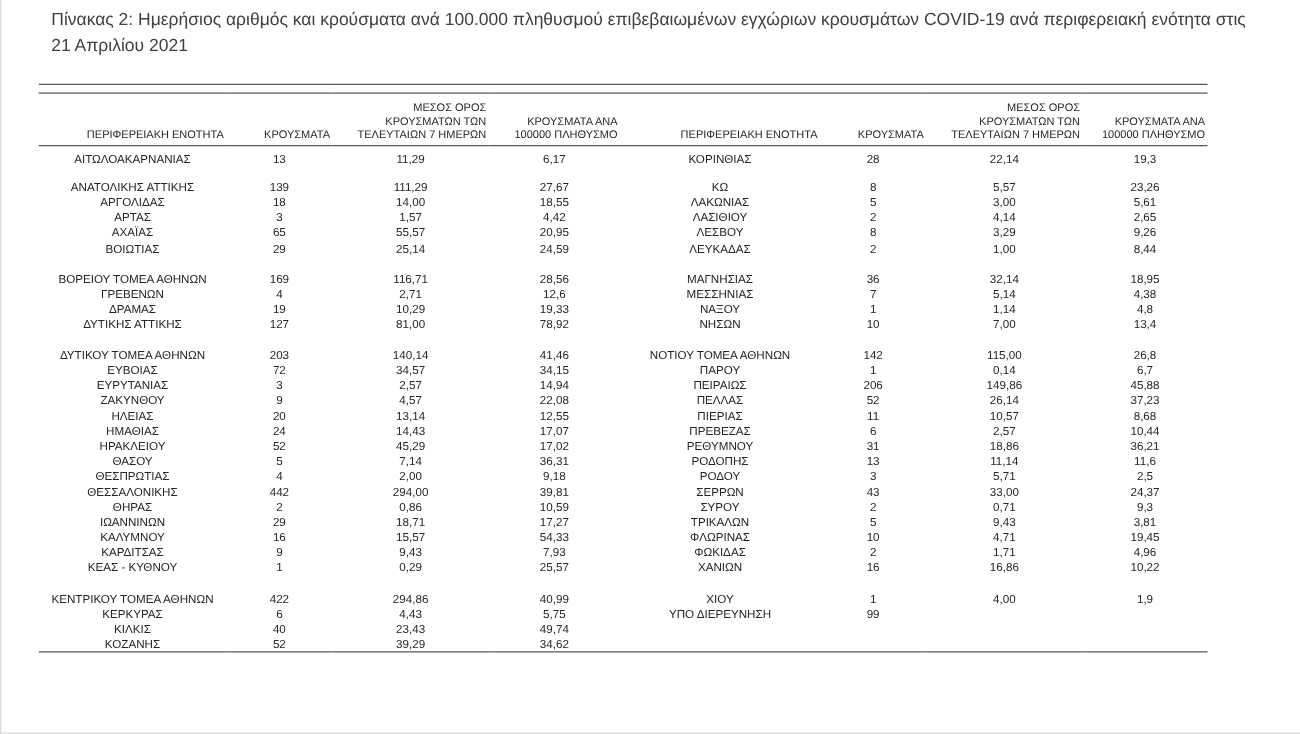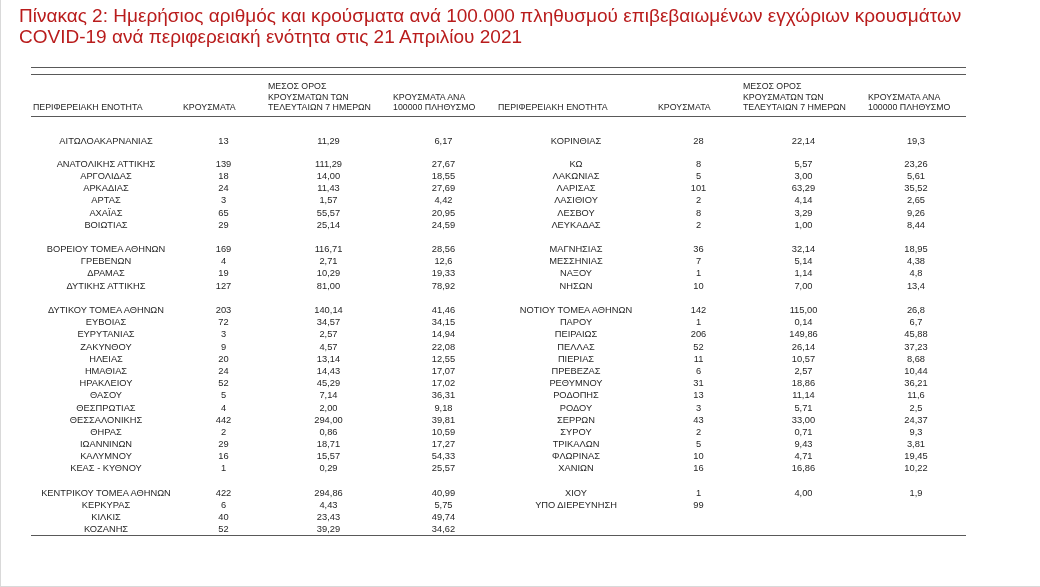--- a/index.html
+++ b/index.html
@@ -6,46 +6,46 @@
   html, body { margin: 0; padding: 0; }
   body {
     width: 1040px; height: 587px;
     background: #ffffff;
     font-family: "Liberation Sans", "DejaVu Sans", sans-serif;
     position: relative; overflow: hidden;
     border-left: 1px solid #d9d9d9;
     border-bottom: 1px solid #d9d9d9;
   }
   .title {
-    position: absolute; left: 18px; top: 5px; width: 965px;
-    font-size: 19px; line-height: 21px; color: #b91c1c;
+    position: absolute; left: 40px; top: 5px; width: 965px;
+    font-size: 14px; line-height: 21px; color: #404040;
   }
   .table-wrap {
     position: absolute; left: 30px; top: 67px; width: 935px;
     border-top: 1px solid #595959;
     padding-top: 6px;
   }
   table {
     width: 100%; border-collapse: collapse; table-layout: fixed;
     border-top: 1px solid #595959;
     border-bottom: 1px solid #595959;
   }
   th {
     font-weight: normal; font-size: 8.8px; line-height: 10.5px;
-    vertical-align: bottom; text-align: left; color: #262626;
+    vertical-align: bottom; text-align: right; color: #262626;
     border-bottom: 1px solid #595959;
     padding: 6px 2px 3px;
   }
   td {
     font-size: 9.3px; height: 12.2px; padding: 0 2px;
     text-align: center; vertical-align: middle; color: #262626;
     white-space: nowrap; overflow: hidden;
   }
   td.it { }
-  tbody tr:first-child td { padding-top: 19px; }
+  tbody tr:first-child td { padding-top: 5px; }
 </style>
 </head>
 <body>
 
 <div class="title">Πίνακας 2: Ημερήσιος αριθμός και κρούσματα ανά 100.000 πληθυσμού επιβεβαιωμένων εγχώριων κρουσμάτων COVID-19 ανά περιφερειακή ενότητα στις 21 Απριλίου 2021</div>
 
 <div class="table-wrap">
   <table>
     <colgroup>
       <col style="width:150px">
@@ -104,30 +104,20 @@
           <td>ΑΡΓΟΛΙΔΑΣ</td>
           <td>18</td>
           <td>14,00</td>
           <td>18,55</td>
           <td>ΛΑΚΩΝΙΑΣ</td>
           <td>5</td>
           <td>3,00</td>
           <td>5,61</td>
         </tr>
         <tr>
-          <td>ΑΡΚΑΔΙΑΣ</td>
-          <td>24</td>
-          <td>11,43</td>
-          <td>27,69</td>
-          <td>ΛΑΡΙΣΑΣ</td>
-          <td>101</td>
-          <td>63,29</td>
-          <td>35,52</td>
-        </tr>
-        <tr>
           <td>ΑΡΤΑΣ</td>
           <td>3</td>
           <td>1,57</td>
           <td>4,42</td>
           <td>ΛΑΣΙΘΙΟΥ</td>
           <td>2</td>
           <td>4,14</td>
           <td>2,65</td>
         </tr>
         <tr>
@@ -334,20 +324,30 @@
           <td>ΚΑΛΥΜΝΟΥ</td>
           <td>16</td>
           <td>15,57</td>
           <td>54,33</td>
           <td>ΦΛΩΡΙΝΑΣ</td>
           <td>10</td>
           <td>4,71</td>
           <td>19,45</td>
         </tr>
         <tr>
+          <td>ΚΑΡΔΙΤΣΑΣ</td>
+          <td>9</td>
+          <td>9,43</td>
+          <td>7,93</td>
+          <td>ΦΩΚΙΔΑΣ</td>
+          <td>2</td>
+          <td>1,71</td>
+          <td>4,96</td>
+        </tr>
+        <tr>
           <td>ΚΕΑΣ - ΚΥΘΝΟΥ</td>
           <td>1</td>
           <td>0,29</td>
           <td>25,57</td>
           <td>ΧΑΝΙΩΝ</td>
           <td>16</td>
           <td>16,86</td>
           <td>10,22</td>
         </tr>
         <tr>

